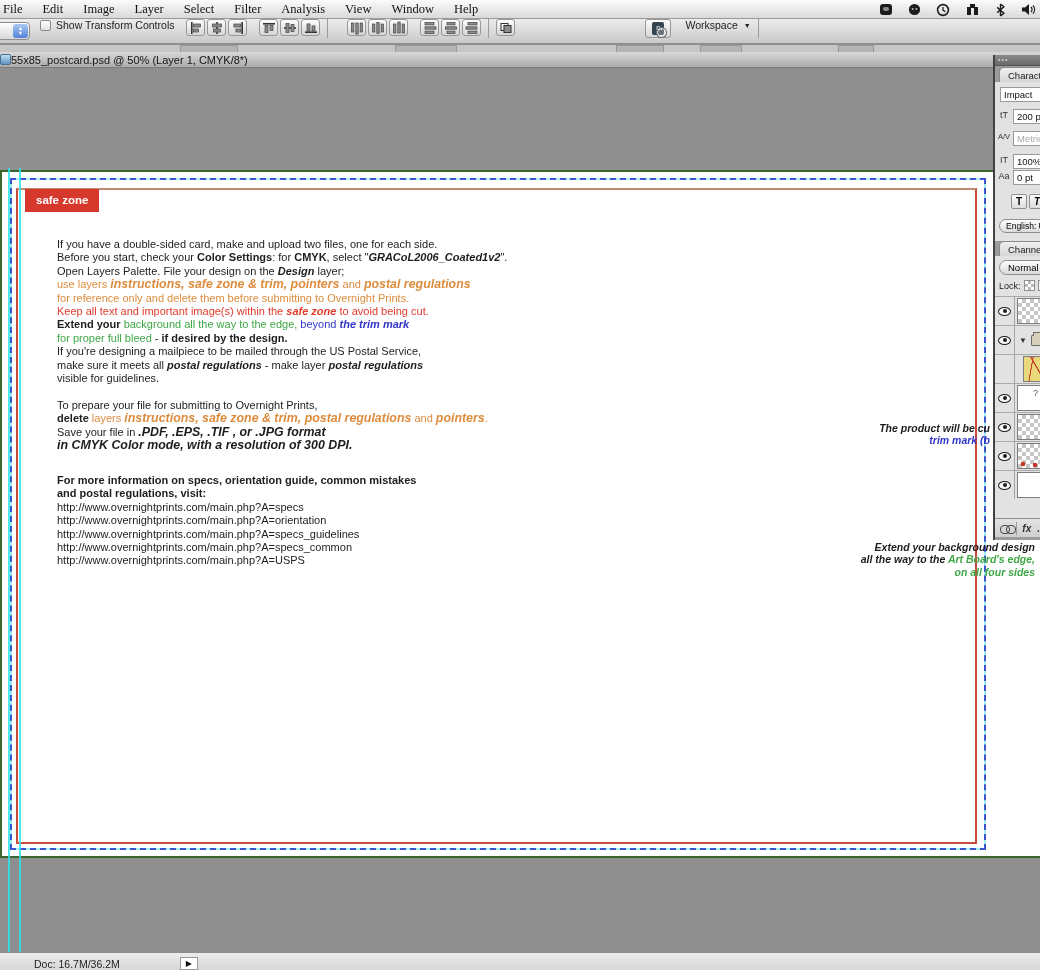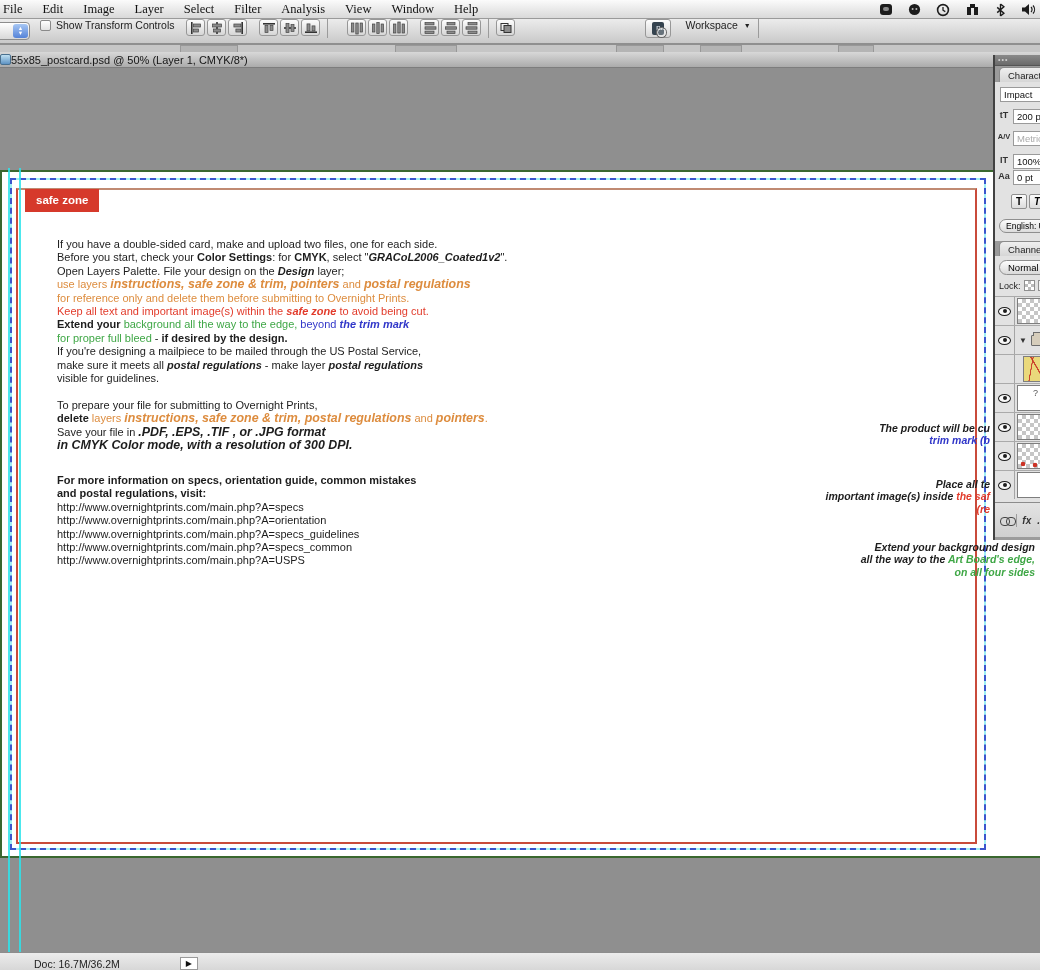--- a/index.html
+++ b/index.html
@@ -85,21 +85,21 @@
   .dock-head{height:11px;background:linear-gradient(#8a8a8a,#6a6a6a);border-bottom:1px solid #555;
     color:#cfcfcf;font-size:7px;line-height:10px;padding-left:3px;letter-spacing:1px;}
   .panel{position:absolute;left:0;right:0;background:#e2e2e2;border-top:1px solid #999;}
   .ptab{position:absolute;top:-15px;left:4px;height:15px;padding:0 8px;background:linear-gradient(#efefef,#d6d6d6);
     border:1px solid #8b8b8b;border-bottom:0;border-radius:5px 5px 0 0;font-size:9.5px;line-height:15px;color:#222;}
   .char-panel{top:26px;height:160px;}
   .chan-panel{top:200px;height:282px;}
   .field{position:absolute;height:15px;background:#fff;border:1px solid #9a9a9a;font-size:9.5px;
     line-height:13px;padding-left:3px;color:#111;overflow:hidden;white-space:nowrap;}
   .field.gray{color:#aaa;}
-  .cicon{position:absolute;font-size:9px;color:#333;width:16px;text-align:center;font-weight:bold;}
+  .cicon{position:absolute;font-size:9px;color:#333;width:16px;text-align:center;font-weight:normal;}
   .ttbtn{position:absolute;width:16px;height:15px;border:1px solid #8f8f8f;border-radius:2px;
     background:linear-gradient(#fcfcfc,#dcdcdc);font-size:10px;font-weight:bold;text-align:center;line-height:13px;padding:0;}
   .pill{position:absolute;height:14px;border:1px solid #8f8f8f;border-radius:7px;
     background:linear-gradient(#fcfcfc,#dcdcdc);font-size:8.5px;line-height:12px;padding:0 6px;white-space:nowrap;}
   .blend{position:absolute;left:4px;top:4px;width:56px;height:15px;border:1px solid #8f8f8f;border-radius:8px;
     background:linear-gradient(#fdfdfd,#d9d9d9);font-size:9.5px;line-height:13px;padding-left:8px;white-space:nowrap;}
   .lockrow{position:absolute;left:4px;top:24px;display:flex;align-items:center;gap:3px;font-size:9px;color:#222;}
   .lockic{width:11px;height:11px;border:1px solid #8f8f8f;background:#f2f2f2;}
   .lockic.chk{background:repeating-conic-gradient(#bbb 0% 25%,#fff 0% 50%) 0 0/6px 6px;}
   .lrows{position:absolute;left:0;right:0;top:40px;}
@@ -116,21 +116,21 @@
   .th.yellow{background:
       linear-gradient(100deg,transparent 30%,rgba(198,44,32,.85) 31% 34%,transparent 35%),
       linear-gradient(60deg,transparent 52%,rgba(198,44,32,.85) 53% 56%,transparent 57%),
       #ead97b;margin-left:8px;}
   .th.text::after{content:"?";position:absolute;right:4px;top:2px;font-size:9px;color:#555;}
   .tri{font-size:8px;color:#333;margin-left:4px;flex:none;}
   .folder{width:16px;height:11px;background:#d6cdbb;border:1px solid #6d6d6d;border-radius:1px;
     position:relative;margin-left:4px;flex:none;}
   .folder::before{content:"";position:absolute;top:-3.5px;left:1px;width:7px;height:2.5px;
     background:#d6cdbb;border:1px solid #6d6d6d;border-bottom:0;}
-  .panelfoot{position:absolute;left:0;right:0;bottom:0;height:35px;background:linear-gradient(#e3e3e3,#cfcfcf);
+  .panelfoot{position:absolute;left:0;right:0;bottom:0;height:19px;background:linear-gradient(#e3e3e3,#cfcfcf);
     border-top:1px solid #8c8c8c;display:flex;align-items:center;gap:6px;padding-left:5px;}
   .linkic{width:14px;height:7px;position:relative;}
   .linkic::before,.linkic::after{content:"";position:absolute;top:0;width:8px;height:7px;border:1.4px solid #444;border-radius:4px;}
   .linkic::before{left:0;} .linkic::after{left:6px;}
   .fx{font-size:10px;font-weight:bold;font-style:italic;color:#333;}
   .foot-sep{width:1px;height:13px;background:#9d9d9d;}
 
   
   .statusbar{position:absolute;left:0;right:0;top:952px;height:18px;
     background:linear-gradient(#ececec,#d7d7d7);border-top:1px solid #8d8d8d;
@@ -349,25 +349,20 @@
         <div class="tl"><span class="k">http://www.overnightprints.com/main.php?A=orientation</span></div>
         <div class="tl"><span class="k">http://www.overnightprints.com/main.php?A=specs_guidelines</span></div>
         <div class="tl"><span class="k">http://www.overnightprints.com/main.php?A=specs_common</span></div>
         <div class="tl"><span class="k">http://www.overnightprints.com/main.php?A=USPS</span></div>
       </div>
 
     <div class="pointer" style="top:346px;right:50px;">
         <div class="tl"><span class="k b i">The product will be cu</span></div>
         <div class="tl"><span class="bl b i">trim mark (b</span></div>
       </div>
-    <div class="pointer" style="top:402px;right:50px;">
-        <div class="tl"><span class="k b i">Place all te</span></div>
-        <div class="tl"><span class="k b i">important image(s) inside </span><span class="r b i">the saf</span></div>
-        <div class="tl"><span class="r b i">(re</span></div>
-      </div>
     <div class="pointer" style="top:465px;right:5px;">
         <div class="tl"><span class="k b i">Extend your background design</span></div>
         <div class="tl"><span class="k b i">all the way to the </span><span class="g b i">Art Board's edge,</span></div>
         <div class="tl"><span class="g b i">on all four sides</span></div>
       </div>
   </div>
 
   <div class="dock">
     <div class="dock-head">•••</div>
 

